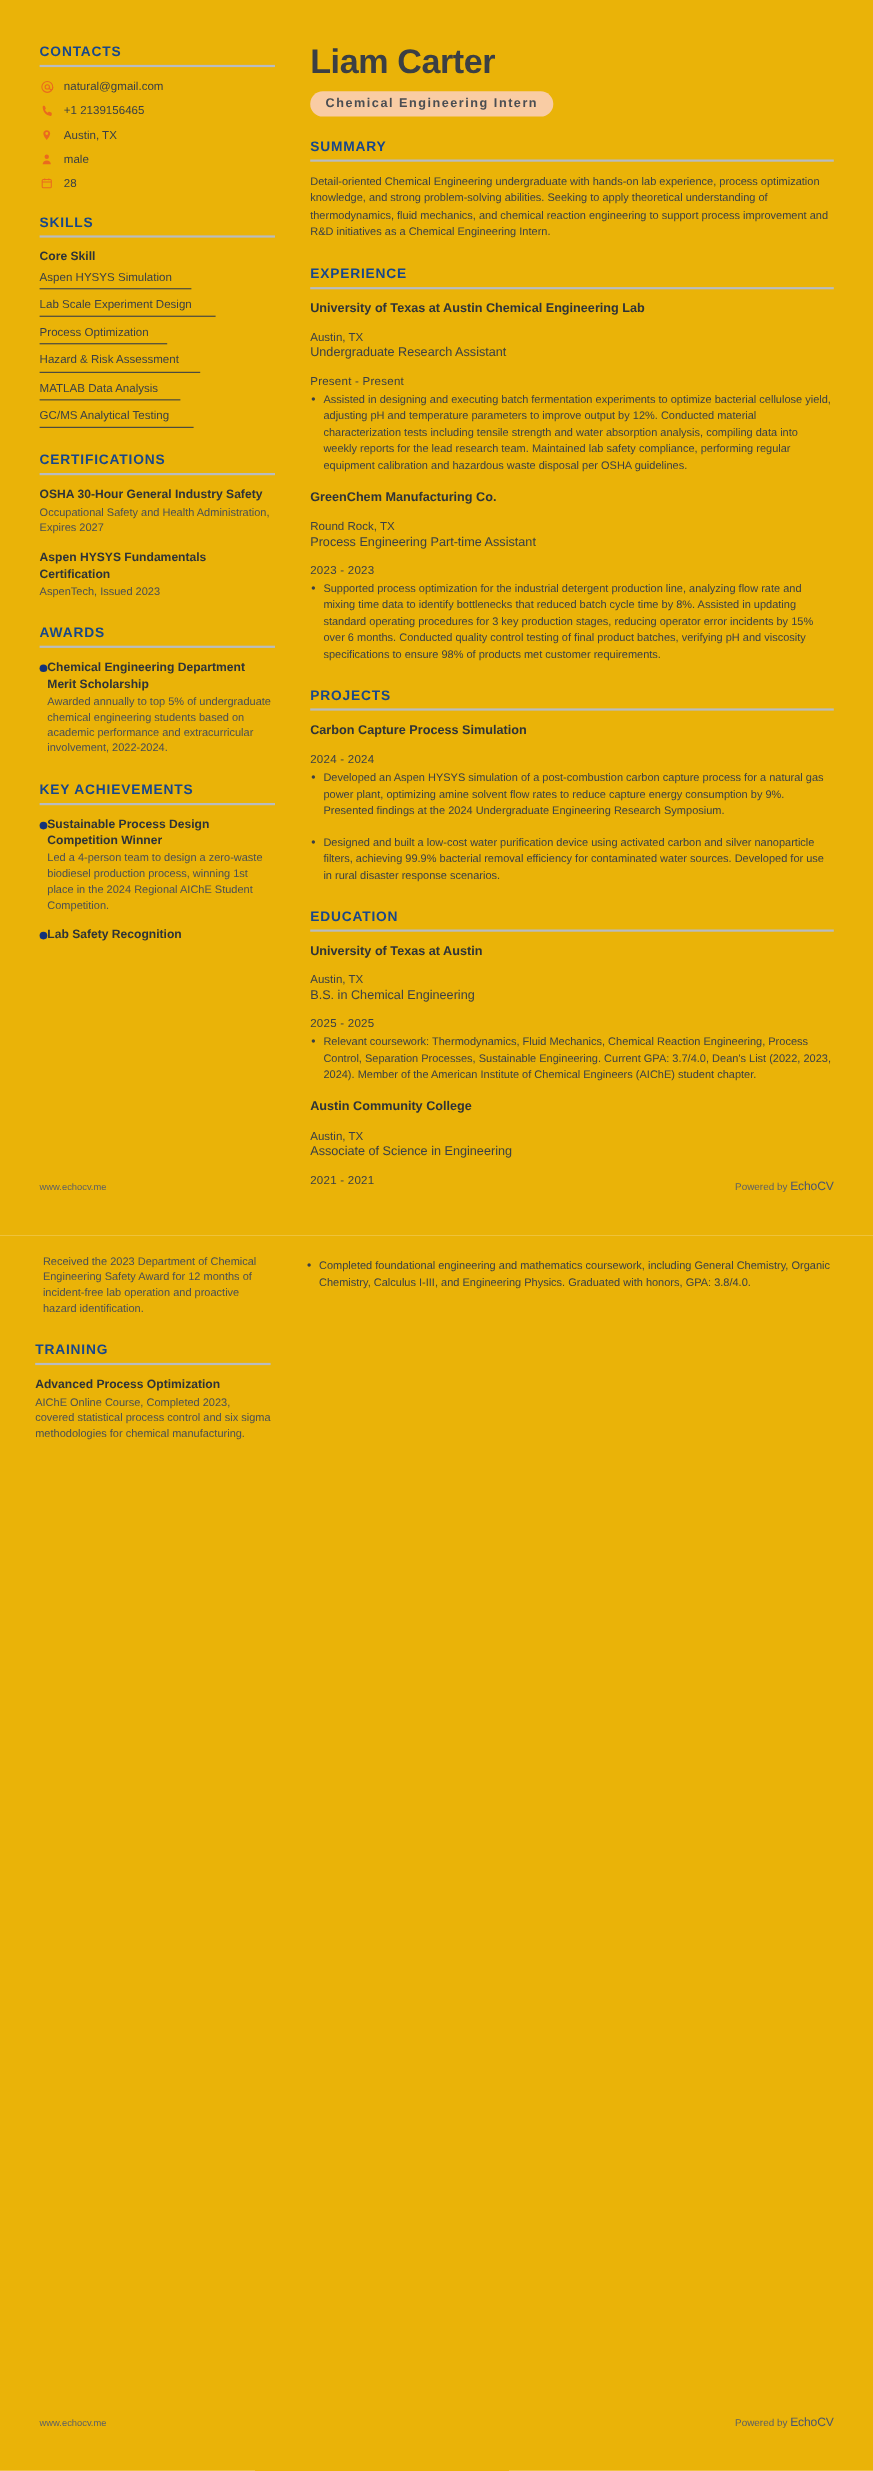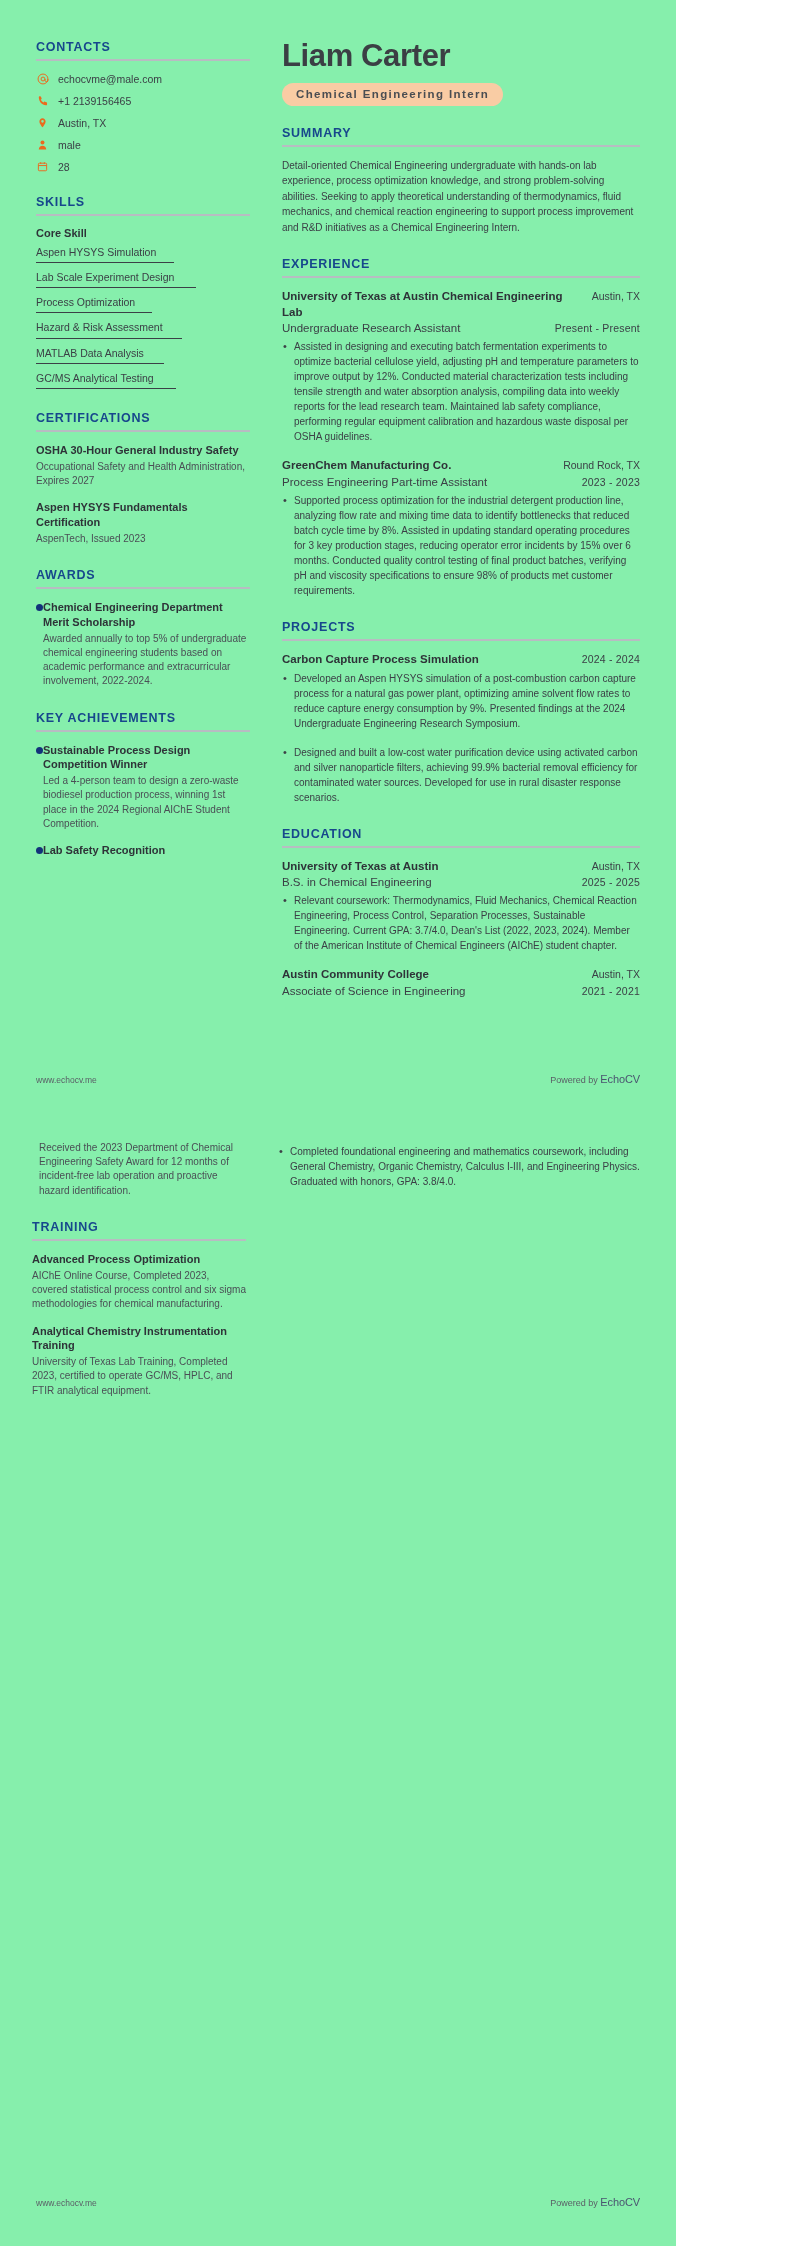--- a/index.html
+++ b/index.html
@@ -7,23 +7,23 @@
   body {
     width: 794px;
     background: #ffffff;
     font-family: "Liberation Sans", sans-serif;
     color: #2e3338;
     -webkit-font-smoothing: antialiased;
   }
 
   .page {
     position: relative;
-    width: 676px;
+    width: 794px;
     height: 1123px;
-    background: #86efac;
+    background: #eab308;
     overflow: hidden;
   }
 
   .page-inner {
     position: absolute;
     left: 0; top: 0; right: 0;
     padding: 40px 36px 0 36px;
     display: flex;
     gap: 0;
   }
@@ -137,23 +137,23 @@
     border-radius: 50%;
     background: #12327a;
     margin-top: 4px;
   }
   .bbody { flex: 1 1 auto; }
 
   
   .rentry { margin-bottom: 14px; }
   .rrow {
     display: flex;
-    justify-content: space-between;
     align-items: baseline;
     gap: 12px;
+    flex-direction: column;
   }
   .r-org {
     font-size: 11.5px;
     font-weight: bold;
     color: #2e3338;
     line-height: 1.35;
   }
   .r-loc {
     font-size: 10.5px;
     color: #3b4046;
@@ -223,21 +223,21 @@
         <div class="sec-rule"></div>
 
         <div class="contact-row">
           <span class="c-ico">
             <svg width="12" height="12" viewBox="0 0 16 16" fill="none" stroke="currentColor" stroke-width="1.3">
               <circle cx="8" cy="8" r="6.6"></circle>
                 <circle cx="8" cy="8" r="2.6"></circle>
                 <path d="M14.6 8v1.7a1.9 1.9 0 0 1-3.8 0V8"></path>
             </svg>
           </span>
-          <span>echocvme@male.com</span>
+          <span>natural@gmail.com</span>
         </div>
 
         <div class="contact-row">
           <span class="c-ico">
             <svg width="12" height="12" viewBox="0 0 16 16" fill="currentColor">
               <path d="M4.2 1.6c.5 0 .9.3 1.1.8l.8 2c.2.5.1 1-.3 1.3l-.8.7c.8 1.6 2 2.8 3.6 3.6l.7-.8c.3-.4.8-.5 1.3-.3l2 .8c.5.2.8.6.8 1.1v1.7c0 .8-.7 1.4-1.5 1.3C6.5 13.2 2.8 9.5 2.4 3.1c0-.8.6-1.5 1.4-1.5h.4z"></path>
             </svg>
           </span>
           <span>+1 2139156465</span>
         </div>
@@ -476,24 +476,20 @@
       </div>
 
       <div class="sec">
         <div class="sec-title">TRAINING</div>
         <div class="sec-rule"></div>
 
         <div class="lentry">
           <div class="lentry-title">Advanced Process Optimization</div>
           <div class="lentry-desc">AIChE Online Course, Completed 2023, covered statistical process control and six sigma methodologies for chemical manufacturing.</div>
         </div>
-        <div class="lentry">
-          <div class="lentry-title">Analytical Chemistry Instrumentation Training</div>
-          <div class="lentry-desc">University of Texas Lab Training, Completed 2023, certified to operate GC/MS, HPLC, and FTIR analytical equipment.</div>
-        </div>
       </div>
 
     </div>
 
     <div class="col-right">
       <div class="rentry">
         <ul class="r-bullets">
           <li>Completed foundational engineering and mathematics coursework, including General Chemistry, Organic Chemistry, Calculus I-III, and Engineering Physics. Graduated with honors, GPA: 3.8/4.0.</li>
         </ul>
       </div>

